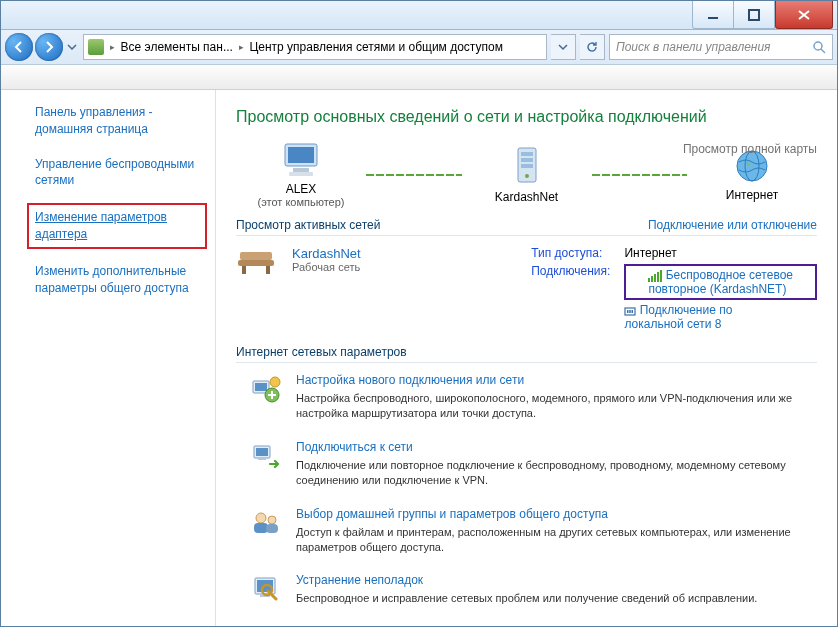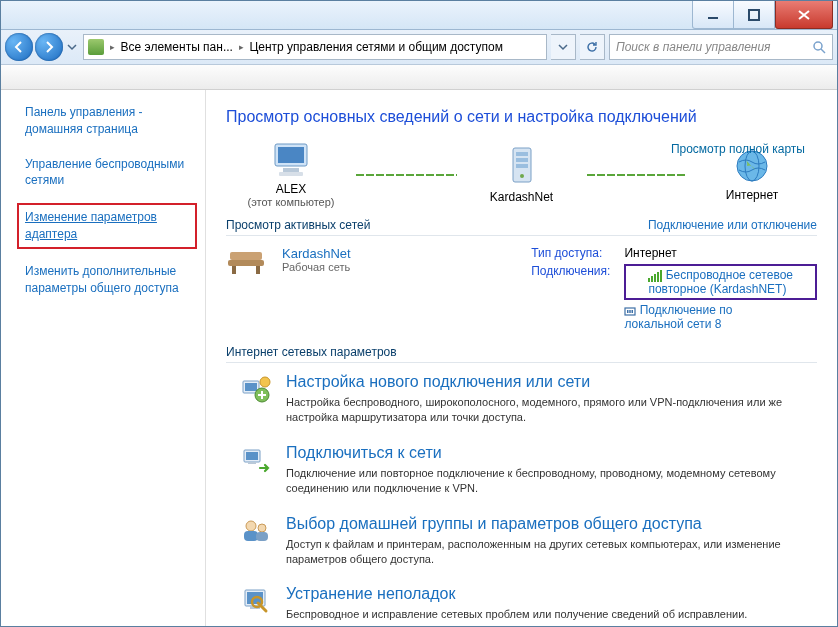--- a/index.html
+++ b/index.html
@@ -22,49 +22,49 @@
   .addr{flex:1;height:24px;background:#fff;border:1px solid #a8b8c8;display:flex;align-items:center;padding:0 4px;gap:6px;overflow:hidden;}
   .addr .icon16{width:16px;height:16px;background:linear-gradient(#9cc96e,#5a9d3a);border-radius:2px;flex-shrink:0;}
   .addr .crumb{color:#000;white-space:nowrap;}
   .addr .sep{color:#666;font-size:9px;}
   .refresh{width:24px;height:24px;border:1px solid #a8b8c8;border-left:none;background:#eef4fb;display:flex;align-items:center;justify-content:center;}
   .search{width:210px;height:24px;border:1px solid #a8b8c8;background:#fff;display:flex;align-items:center;padding:0 6px;color:#888;font-style:italic;gap:6px;}
   .search .mag{flex-shrink:0;}
   .menubar{height:24px;background:linear-gradient(#fdfdfd,#ececec);border-bottom:1px solid #d0d0d0;}
   
   .body{flex:1;display:flex;overflow:hidden;}
-  .sidebar{width:205px;background:#fff;border-right:1px solid #e0e0e0;padding:14px 12px 10px 24px;box-sizing:border-box;}
+  .sidebar{width:205px;background:#fff;border-right:1px solid #e0e0e0;padding:14px 12px 10px 24px;box-sizing:border-box;margin-left:10px;}
   .side-home{color:#1a6fbf;margin-bottom:18px;line-height:1.4;}
   .side-link{color:#1a6fbf;margin-bottom:14px;line-height:1.4;cursor:pointer;}
   .side-link.hl{border:2px solid #d3202a;padding:4px 6px;margin-left:-8px;margin-right:-4px;}
   .side-link.hl span{text-decoration:underline;}
   .content{flex:1;padding:18px 20px 10px 20px;overflow:auto;}
-  h1{font-size:16px;font-weight:400;color:#1d4ed8;margin:0 0 16px 0;}
+  h1{font-size:16px;font-weight:400;color:#15803d;margin:0 0 16px 0;}
   .maprow{position:relative;display:flex;align-items:center;margin-bottom:10px;}
   .mapitem{display:flex;flex-direction:column;align-items:center;width:130px;text-align:center;}
   .mapitem .lbl{font-size:12px;margin-top:4px;}
   .mapitem .sub{font-size:11px;color:#555;}
   .mapline{flex:1;height:2px;background:repeating-linear-gradient(90deg,#5aa63a 0 8px, transparent 8px 10px);min-width:30px;}
-  .fullmap{position:absolute;right:12px;top:0;color:#0369a1;cursor:pointer;}
+  .fullmap{position:absolute;right:0;top:0;color:#737373;cursor:pointer;}
   .section-head{font-size:12px;color:#0a3f6b;border-bottom:1px solid #e0e6ec;padding-bottom:3px;margin-top:10px;margin-bottom:10px;display:flex;justify-content:space-between;align-items:baseline;}
   .section-head .right-link{color:#1a6fbf;cursor:pointer;margin-left:40px;}
   .active-net{display:flex;align-items:flex-start;gap:16px;margin-bottom:14px;}
   .active-net .iconbox{width:40px;text-align:center;}
   .active-net .ninfo .nname{color:#1a6fbf;font-size:13px;}
   .active-net .ninfo .ntype{color:#666;font-size:11px;}
   .conn-table{margin-left:auto;display:grid;grid-template-columns:auto auto;column-gap:14px;row-gap:4px;font-size:12px;}
   .conn-table .k{color:#1d4ed8;}
   .conn-table .v{color:#000;}
   .conn-table .v.link{color:#1a6fbf;cursor:pointer;}
   .hlbox{border:2px solid #4c1d95;padding:2px 22px;}
   .wifi-bars{display:inline-block;vertical-align:middle;}
   .tasklist{margin-top:10px;}
   .task{display:flex;align-items:flex-start;gap:14px;margin-bottom:18px;padding-left:14px;}
   .task-icon{width:32px;height:32px;flex-shrink:0;}
-  .task-body .task-title{color:#1a6fbf;font-size:16px;margin-bottom:4px;cursor:pointer;}
+  .task-body .task-title{color:#1a6fbf;font-size:12px;margin-bottom:4px;cursor:pointer;}
   .task-body .task-desc{color:#333;font-size:11px;line-height:1.4;}
   
   .pc-icon{width:44px;height:36px;}
   .globe-icon{width:36px;height:36px;}
   .server-icon{width:30px;height:40px;}
   .bench-icon{width:40px;height:30px;}
   .eth-icon{display:inline-block;vertical-align:middle;}
 </style>
 </head>
 <body>

